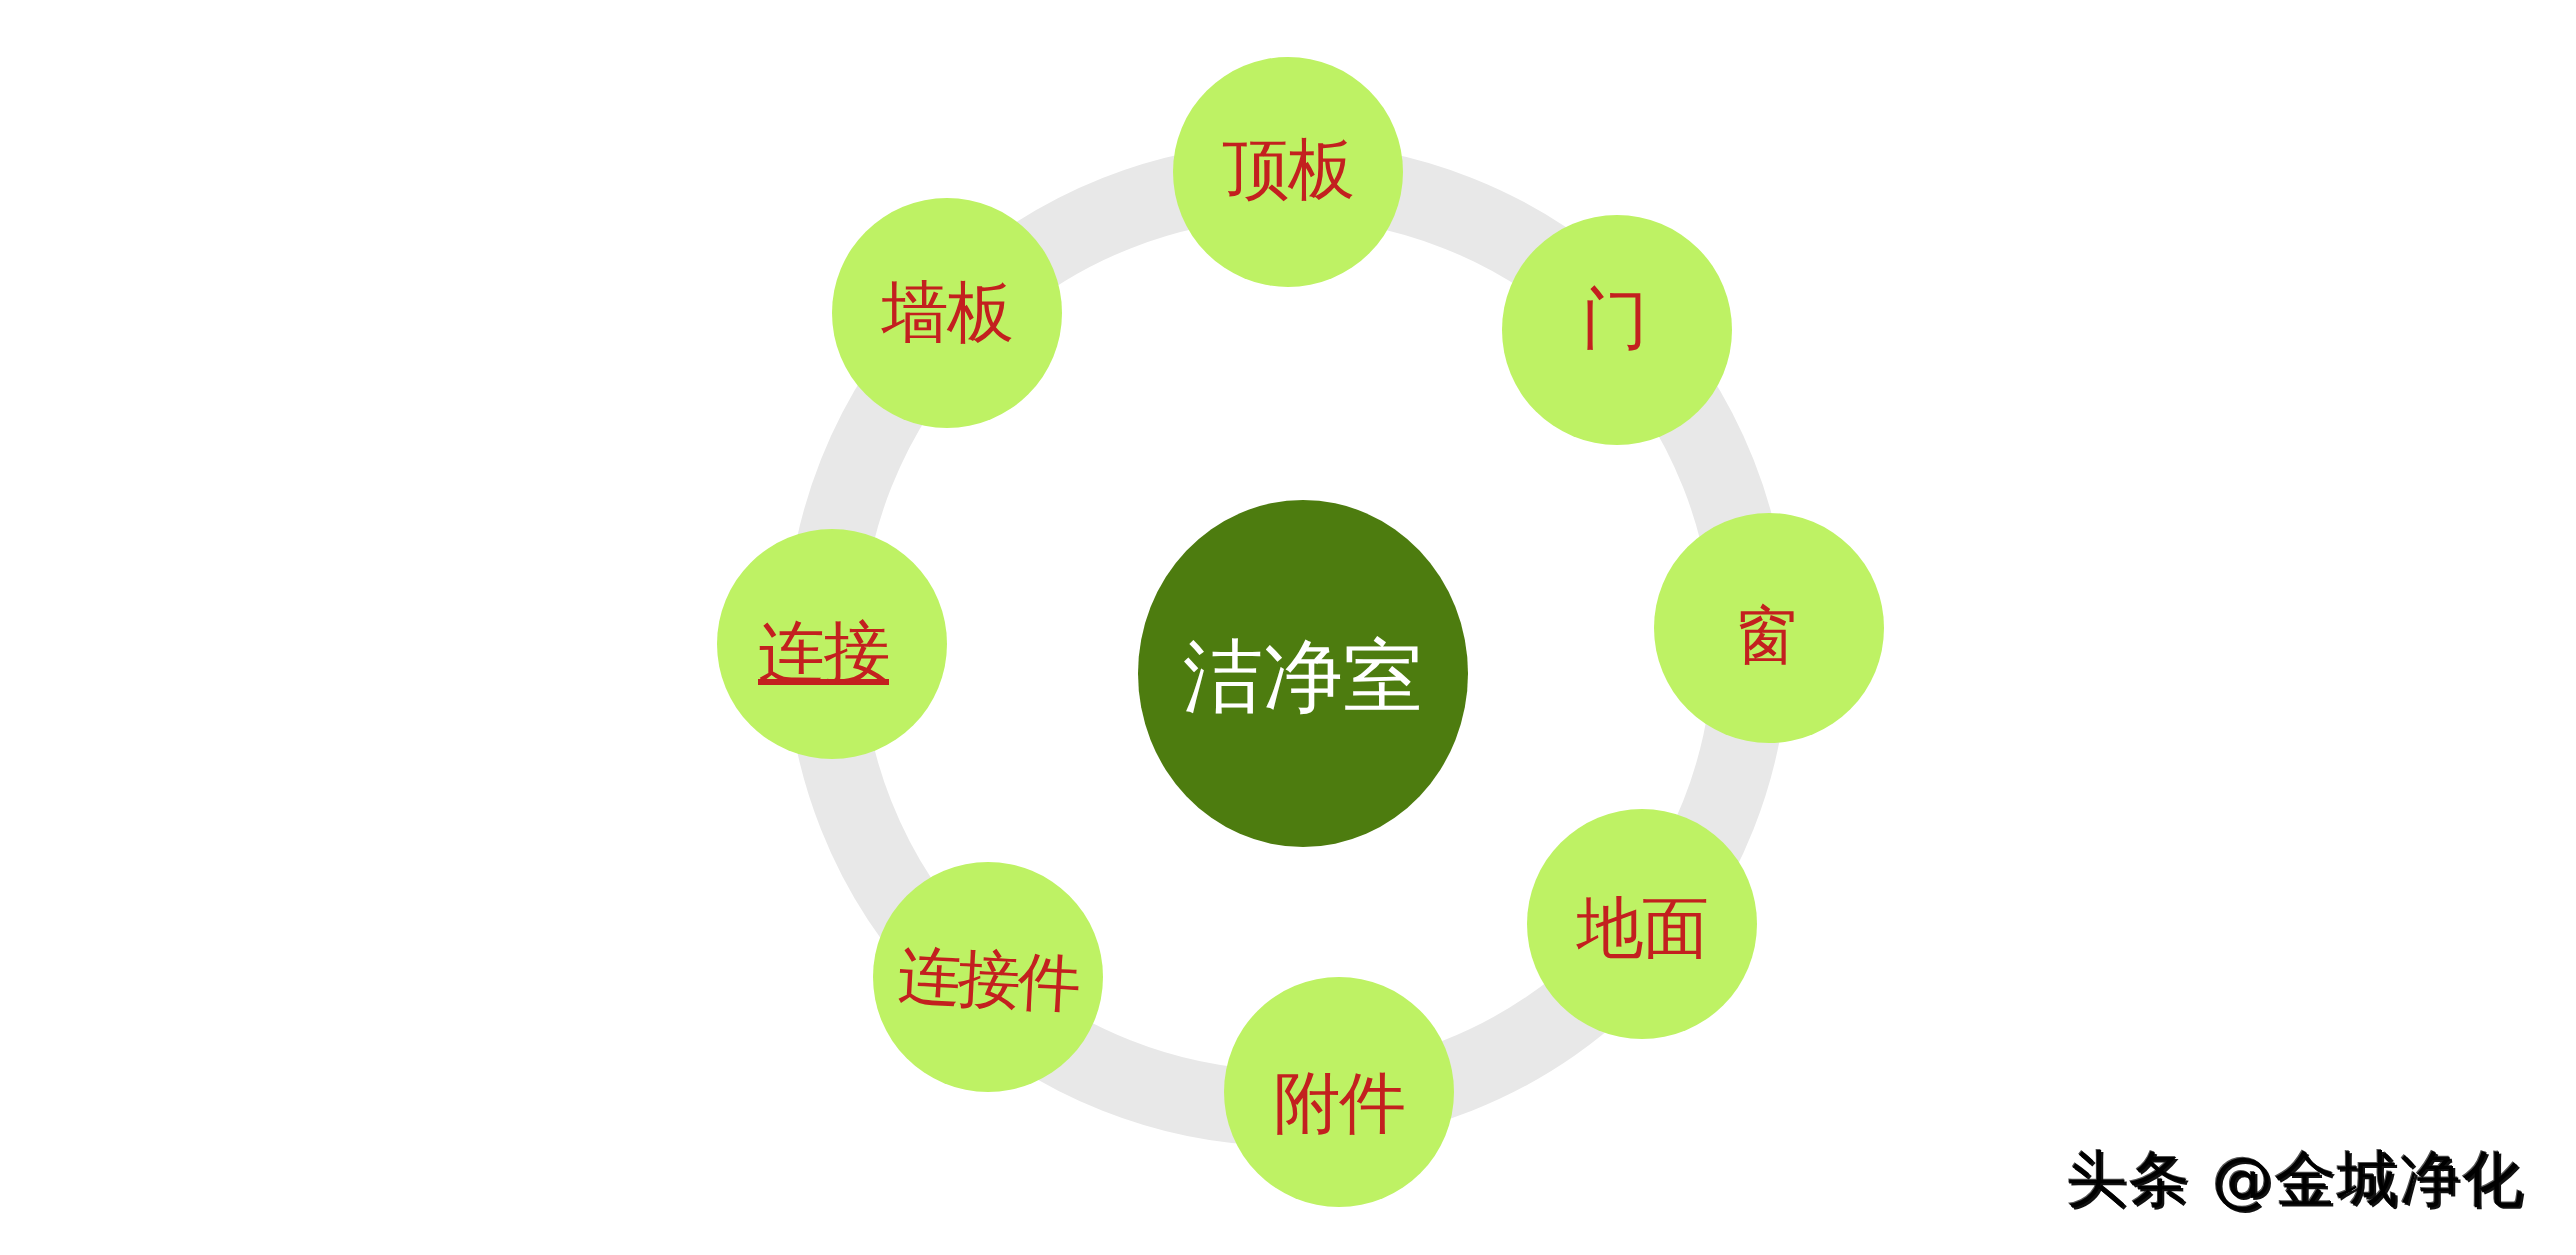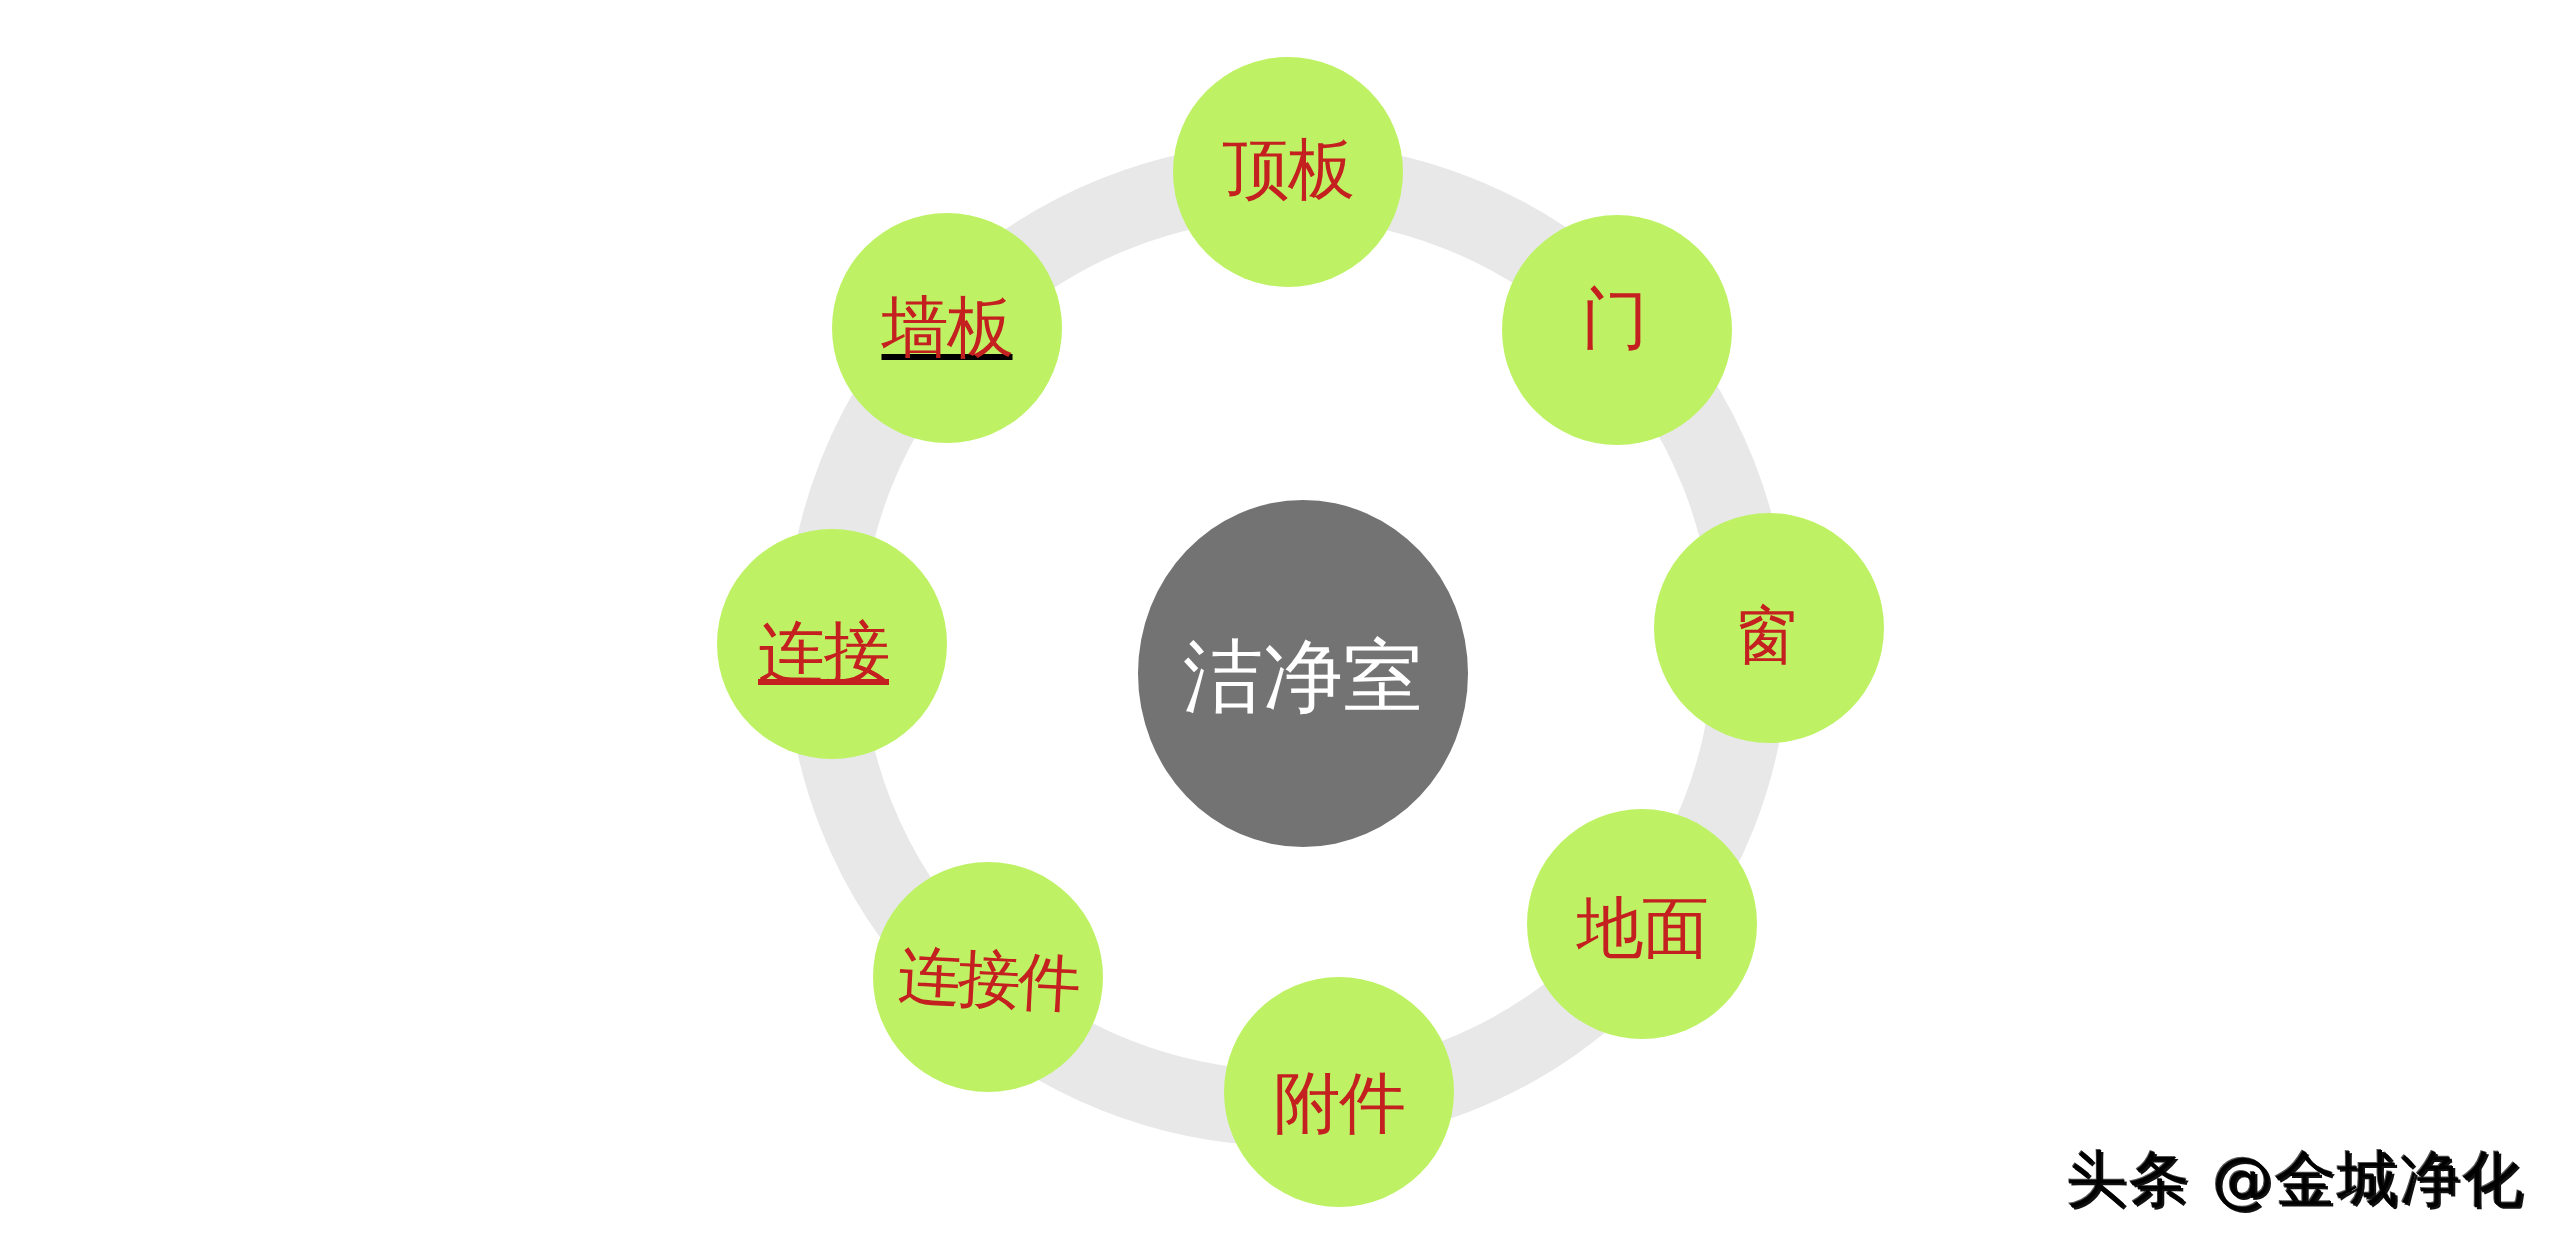--- a/index.html
+++ b/index.html
@@ -53,21 +53,21 @@
     .node-label.tilt {
       transform: rotate(3deg);
     }
     .center {
       position: absolute;
       left: 1138px;
       top: 500px;
       width: 330px;
       height: 347px;
       border-radius: 50%;
-      background: #737373;
+      background: #4d7c0f;
       display: flex;
       align-items: center;
       justify-content: center;
     }
     .center-label {
       color: #ffffff;
       font-size: 80px;
       line-height: 1;
       white-space: nowrap;
       margin-top: 7.7px;
@@ -120,20 +120,20 @@
   </div>
 
   <div class="node" style="left:988px; top:977px;">
     <span class="node-label small tilt" style="margin-top:4.6px; letter-spacing:-3.1px;">连接件</span>
   </div>
 
   <div class="node" style="left:832px; top:644px;">
     <span class="node-label" style="margin-top:17px; margin-left:-17px;text-decoration:underline;">连接</span>
   </div>
 
-  <div class="node" style="left:947px; top:328px;text-decoration:underline;">
+  <div class="node" style="left:947px; top:313px;">
     <span class="node-label" style="margin-top:-1.5px;">墙板</span>
   </div>
 
   <div class="watermark">头条 @金城净化</div>
 
 </div>
 
 
 </body></html>

